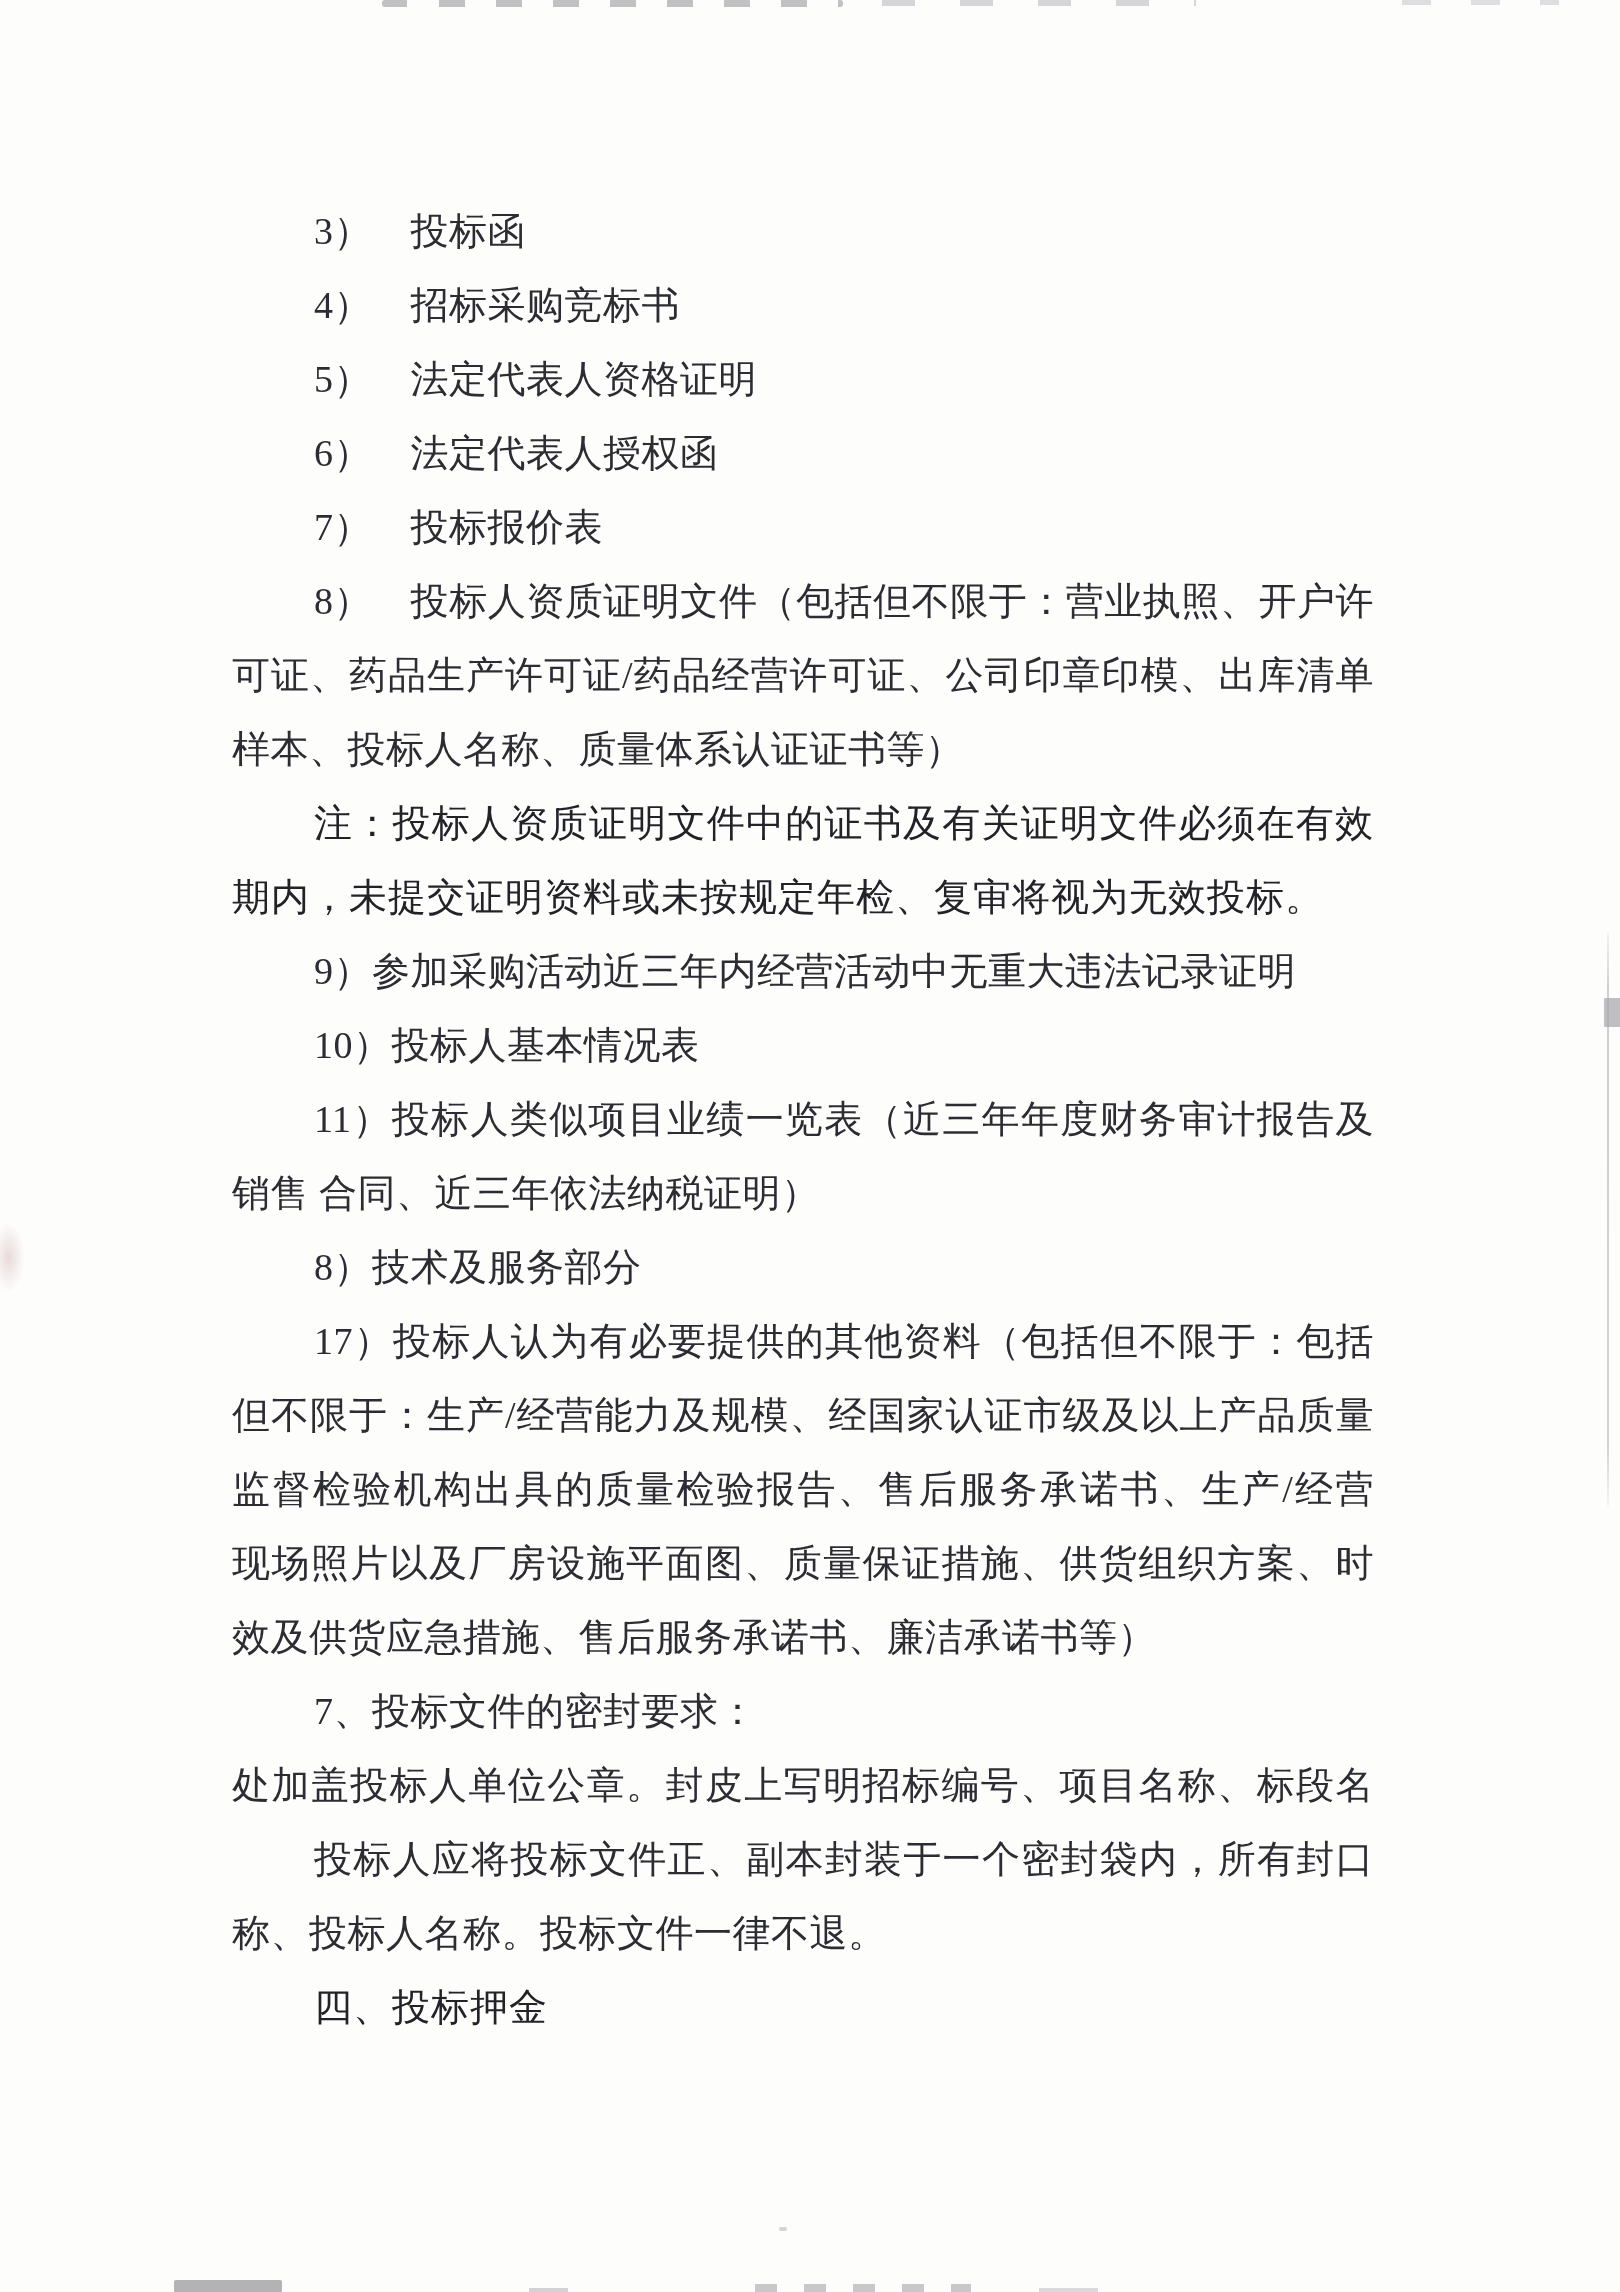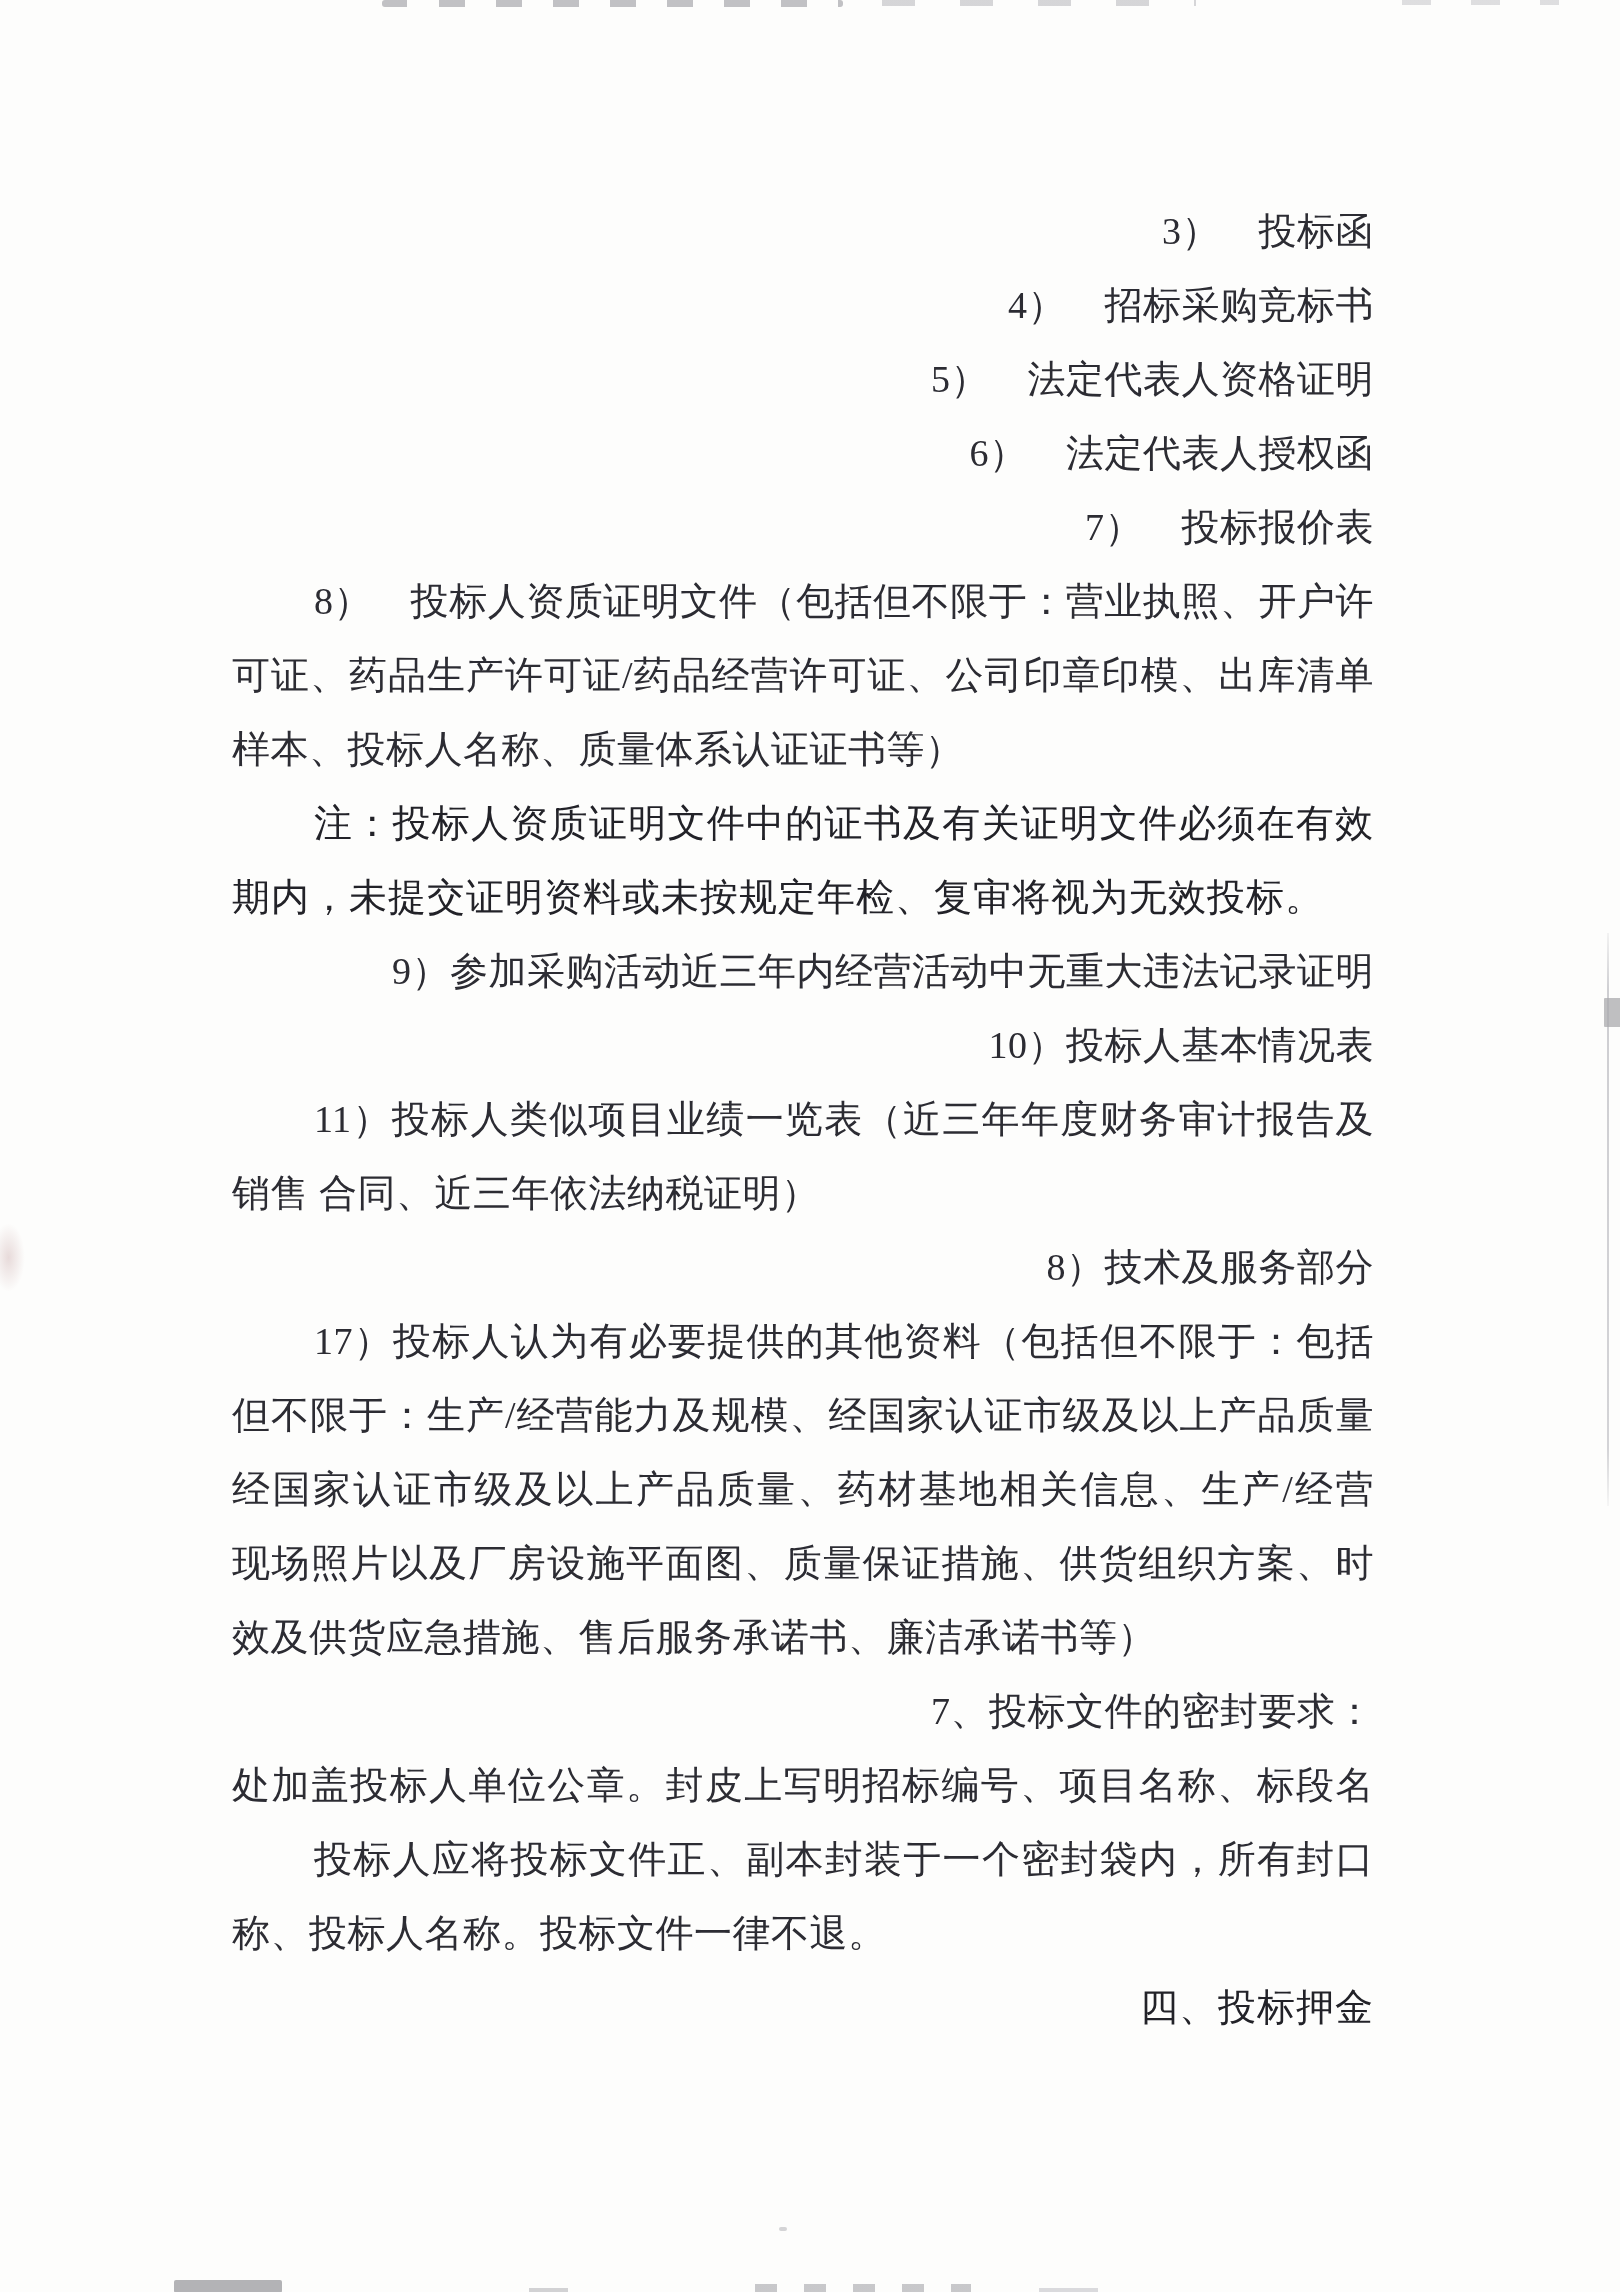--- a/index.html
+++ b/index.html
@@ -29,21 +29,21 @@
     line-height: 74px;
     white-space: nowrap;
     text-align: left;
   }
   .line.justify {
     white-space: normal;
     overflow: hidden;
     text-align: justify;
     text-align-last: justify;
   }
-  .line.indent { padding-left: 82px; text-align: right; }
+  .line.indent { padding-left: 82px; }
   .line.bold {
     font-weight: 400;
     color: #222228;
     letter-spacing: 1px;
   }
   
   .artifact { position: absolute; pointer-events: none; }
   .top-smudge-1 { left: 382px; top: 0; width: 461px; height: 6.9px;
     background: repeating-linear-gradient(90deg, rgba(120,120,128,.45) 0 25.5px, rgba(120,120,128,0) 25.5px 57px);
     border-radius: 2.9px; }
@@ -97,21 +97,21 @@
         <div class="line">样本、投标人名称、质量体系认证证书等）</div>
         <div class="line indent bold justify">注：投标人资质证明文件中的证书及有关证明文件必须在有效</div>
         <div class="line bold">期内，未提交证明资料或未按规定年检、复审将视为无效投标。</div>
         <div class="line indent">9）参加采购活动近三年内经营活动中无重大违法记录证明</div>
         <div class="line indent">10）投标人基本情况表</div>
         <div class="line indent justify">11）投标人类似项目业绩一览表（近三年年度财务审计报告及</div>
         <div class="line">销售 合同、近三年依法纳税证明）</div>
         <div class="line indent">8）技术及服务部分</div>
         <div class="line indent justify">17）投标人认为有必要提供的其他资料（包括但不限于：包括</div>
         <div class="line justify">但不限于：生产/经营能力及规模、经国家认证市级及以上产品质量</div>
-        <div class="line justify">经国家认证市级及以上产品质量、药材基地相关信息、生产/经营</div>
+        <div class="line justify">监督检验机构出具的质量检验报告、售后服务承诺书、生产/经营</div>
         <div class="line justify">现场照片以及厂房设施平面图、质量保证措施、供货组织方案、时</div>
         <div class="line">效及供货应急措施、售后服务承诺书、廉洁承诺书等）</div>
         <div class="line indent">7、投标文件的密封要求：</div>
         <div class="line justify">处加盖投标人单位公章。封皮上写明招标编号、项目名称、标段名</div>
         <div class="line indent justify">投标人应将投标文件正、副本封装于一个密封袋内，所有封口</div>
         <div class="line">称、投标人名称。投标文件一律不退。</div>
         <div class="line indent bold">四、投标押金</div>
       </div>
   </div>
 </div>

